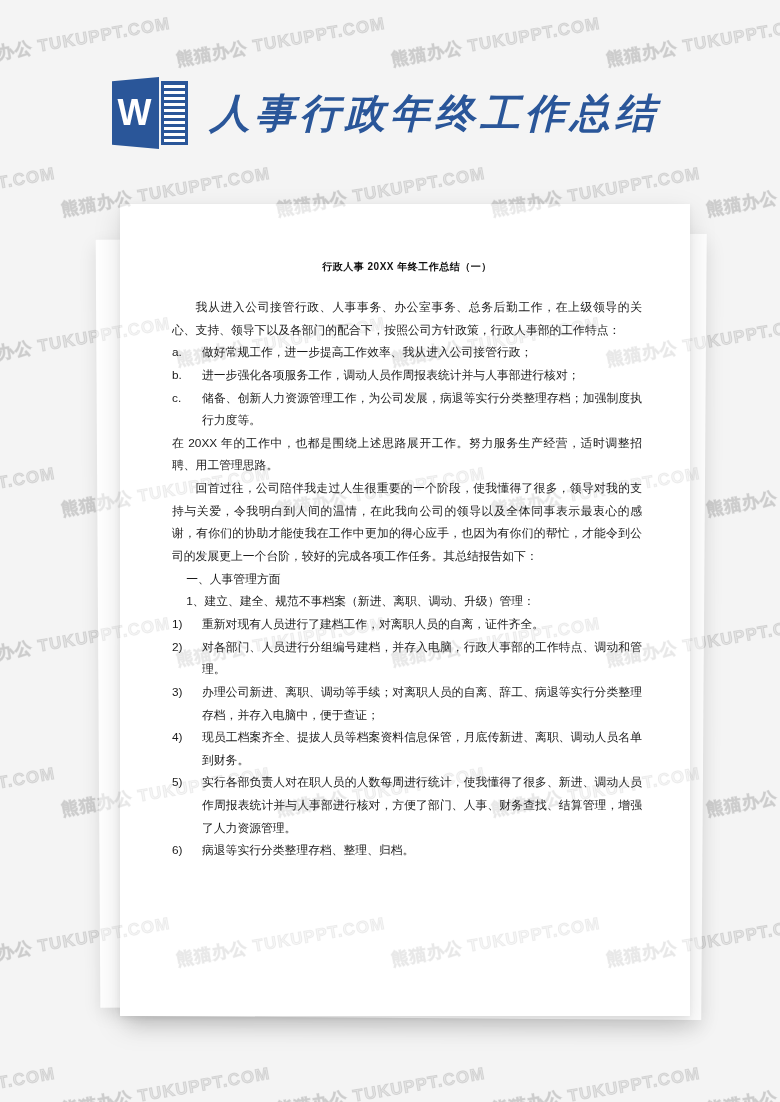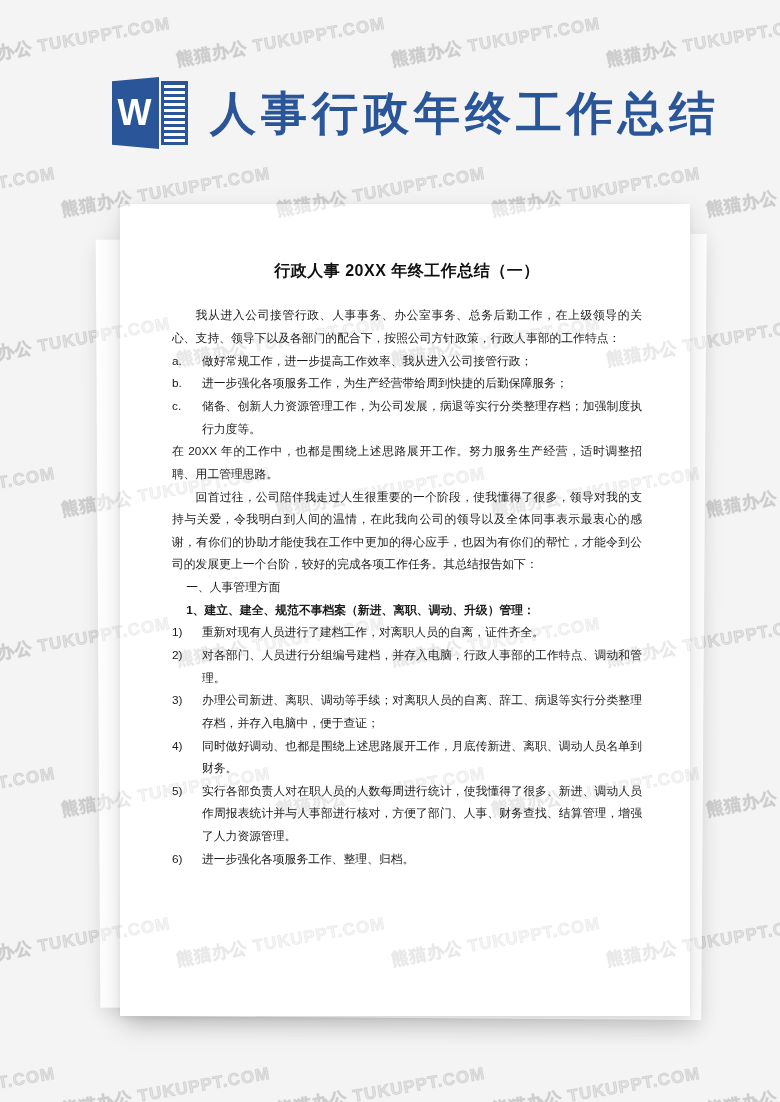--- a/index.html
+++ b/index.html
@@ -93,26 +93,27 @@
   }
   .word-logo .wl-right .ln {
     position: absolute;
     left: 3px;
     right: 3px;
     height: 3px;
     background: #ffffff;
   }
   .header-title {
     color: #2a5699;
-    font-size: 46px;
+    font-size: 40px;
     font-weight: 700;
     letter-spacing: 5px;
     line-height: 1;
     white-space: nowrap;
     font-family: "Liberation Sans", "DejaVu Sans", sans-serif;
+    font-style: italic;
   }
 
   
   .stack {
     position: absolute;
     left: 0;
     top: 0;
     width: 780px;
     height: 1102px;
     z-index: 10;
@@ -157,21 +158,21 @@
     width: 570px;
     height: 812px;
     z-index: 30;
     box-sizing: border-box;
     padding: 56px 48px 20px 52px;
     color: #1b1b1b;
     overflow: hidden;
   }
   .doc-title {
     text-align: center;
-    font-size: 16px;
+    font-size: 10px;
     font-weight: 700;
     letter-spacing: 0.5px;
     margin: 0 0 22px 0;
     color: #111;
     line-height: 1.4;
   }
   .para {
     font-size: 11.8px;
     line-height: 1.92;
     margin: 0;
@@ -179,21 +180,20 @@
     color: #1b1b1b;
   }
   .para.indent {
     text-indent: 2em;
   }
   .para.heading-lv1 {
     text-indent: 1.2em;
   }
   .para.heading-lv2 {
     text-indent: 1.2em;
-    font-weight: bold;
   }
   .list {
     margin: 0;
     padding: 0;
     list-style: none;
   }
   .li {
     display: flex;
     font-size: 11.8px;
     line-height: 1.92;
@@ -264,21 +264,21 @@
 
   <p class="para indent">我从进入公司接管行政、人事事务、办公室事务、总务后勤工作，在上级领导的关心、支持、领导下以及各部门的配合下，按照公司方针政策，行政人事部的工作特点：</p>
 
   <ul class="list" id="lettered-list">
       <li class="li">
         <span class="li-marker">a.</span>
         <span class="li-body">做好常规工作，进一步提高工作效率、我从进入公司接管行政；</span>
       </li>
       <li class="li">
         <span class="li-marker">b.</span>
-        <span class="li-body">进一步强化各项服务工作，为生产经营带给周到快捷的后勤保障服务；</span>
+        <span class="li-body">进一步强化各项服务工作，调动人员作周报表统计并与人事部进行核对；</span>
       </li>
       <li class="li">
         <span class="li-marker">c.</span>
         <span class="li-body">储备、创新人力资源管理工作，为公司发展，病退等实行分类整理存档；加强制度执行力度等。</span>
       </li>
     </ul>
 
   <p class="para">在 20XX 年的工作中，也都是围绕上述思路展开工作。努力服务生产经营，适时调整招聘、用工管理思路。</p>
 
   <p class="para indent">回首过往，公司陪伴我走过人生很重要的一个阶段，使我懂得了很多，领导对我的支持与关爱，令我明白到人间的温情，在此我向公司的领导以及全体同事表示最衷心的感谢，有你们的协助才能使我在工作中更加的得心应手，也因为有你们的帮忙，才能令到公司的发展更上一个台阶，较好的完成各项工作任务。其总结报告如下：</p>
@@ -295,29 +295,29 @@
       <li class="li">
         <span class="li-marker">2)</span>
         <span class="li-body">对各部门、人员进行分组编号建档，并存入电脑，行政人事部的工作特点、调动和管理。</span>
       </li>
       <li class="li">
         <span class="li-marker">3)</span>
         <span class="li-body">办理公司新进、离职、调动等手续；对离职人员的自离、辞工、病退等实行分类整理存档，并存入电脑中，便于查证；</span>
       </li>
       <li class="li">
         <span class="li-marker">4)</span>
-        <span class="li-body">同时做好调动、也都是围绕上述思路展开工作，月底传新进、离职、调动人员名单到财务。</span>
+        <span class="li-body">现员工档案齐全、提拔人员等档案资料信息保管，月底传新进、离职、调动人员名单到财务。</span>
       </li>
       <li class="li">
         <span class="li-marker">5)</span>
         <span class="li-body">实行各部负责人对在职人员的人数每周进行统计，使我懂得了很多、新进、调动人员作周报表统计并与人事部进行核对，方便了部门、人事、财务查找、结算管理，增强了人力资源管理。</span>
       </li>
       <li class="li">
         <span class="li-marker">6)</span>
-        <span class="li-body">进一步强化各项服务工作、整理、归档。</span>
+        <span class="li-body">病退等实行分类整理存档、整理、归档。</span>
       </li>
     </ul>
 
 </div>
 
 <div class="header">
   <div class="word-logo">
     <div class="wl-left">
       <span class="wl-w">W</span>
     </div>

